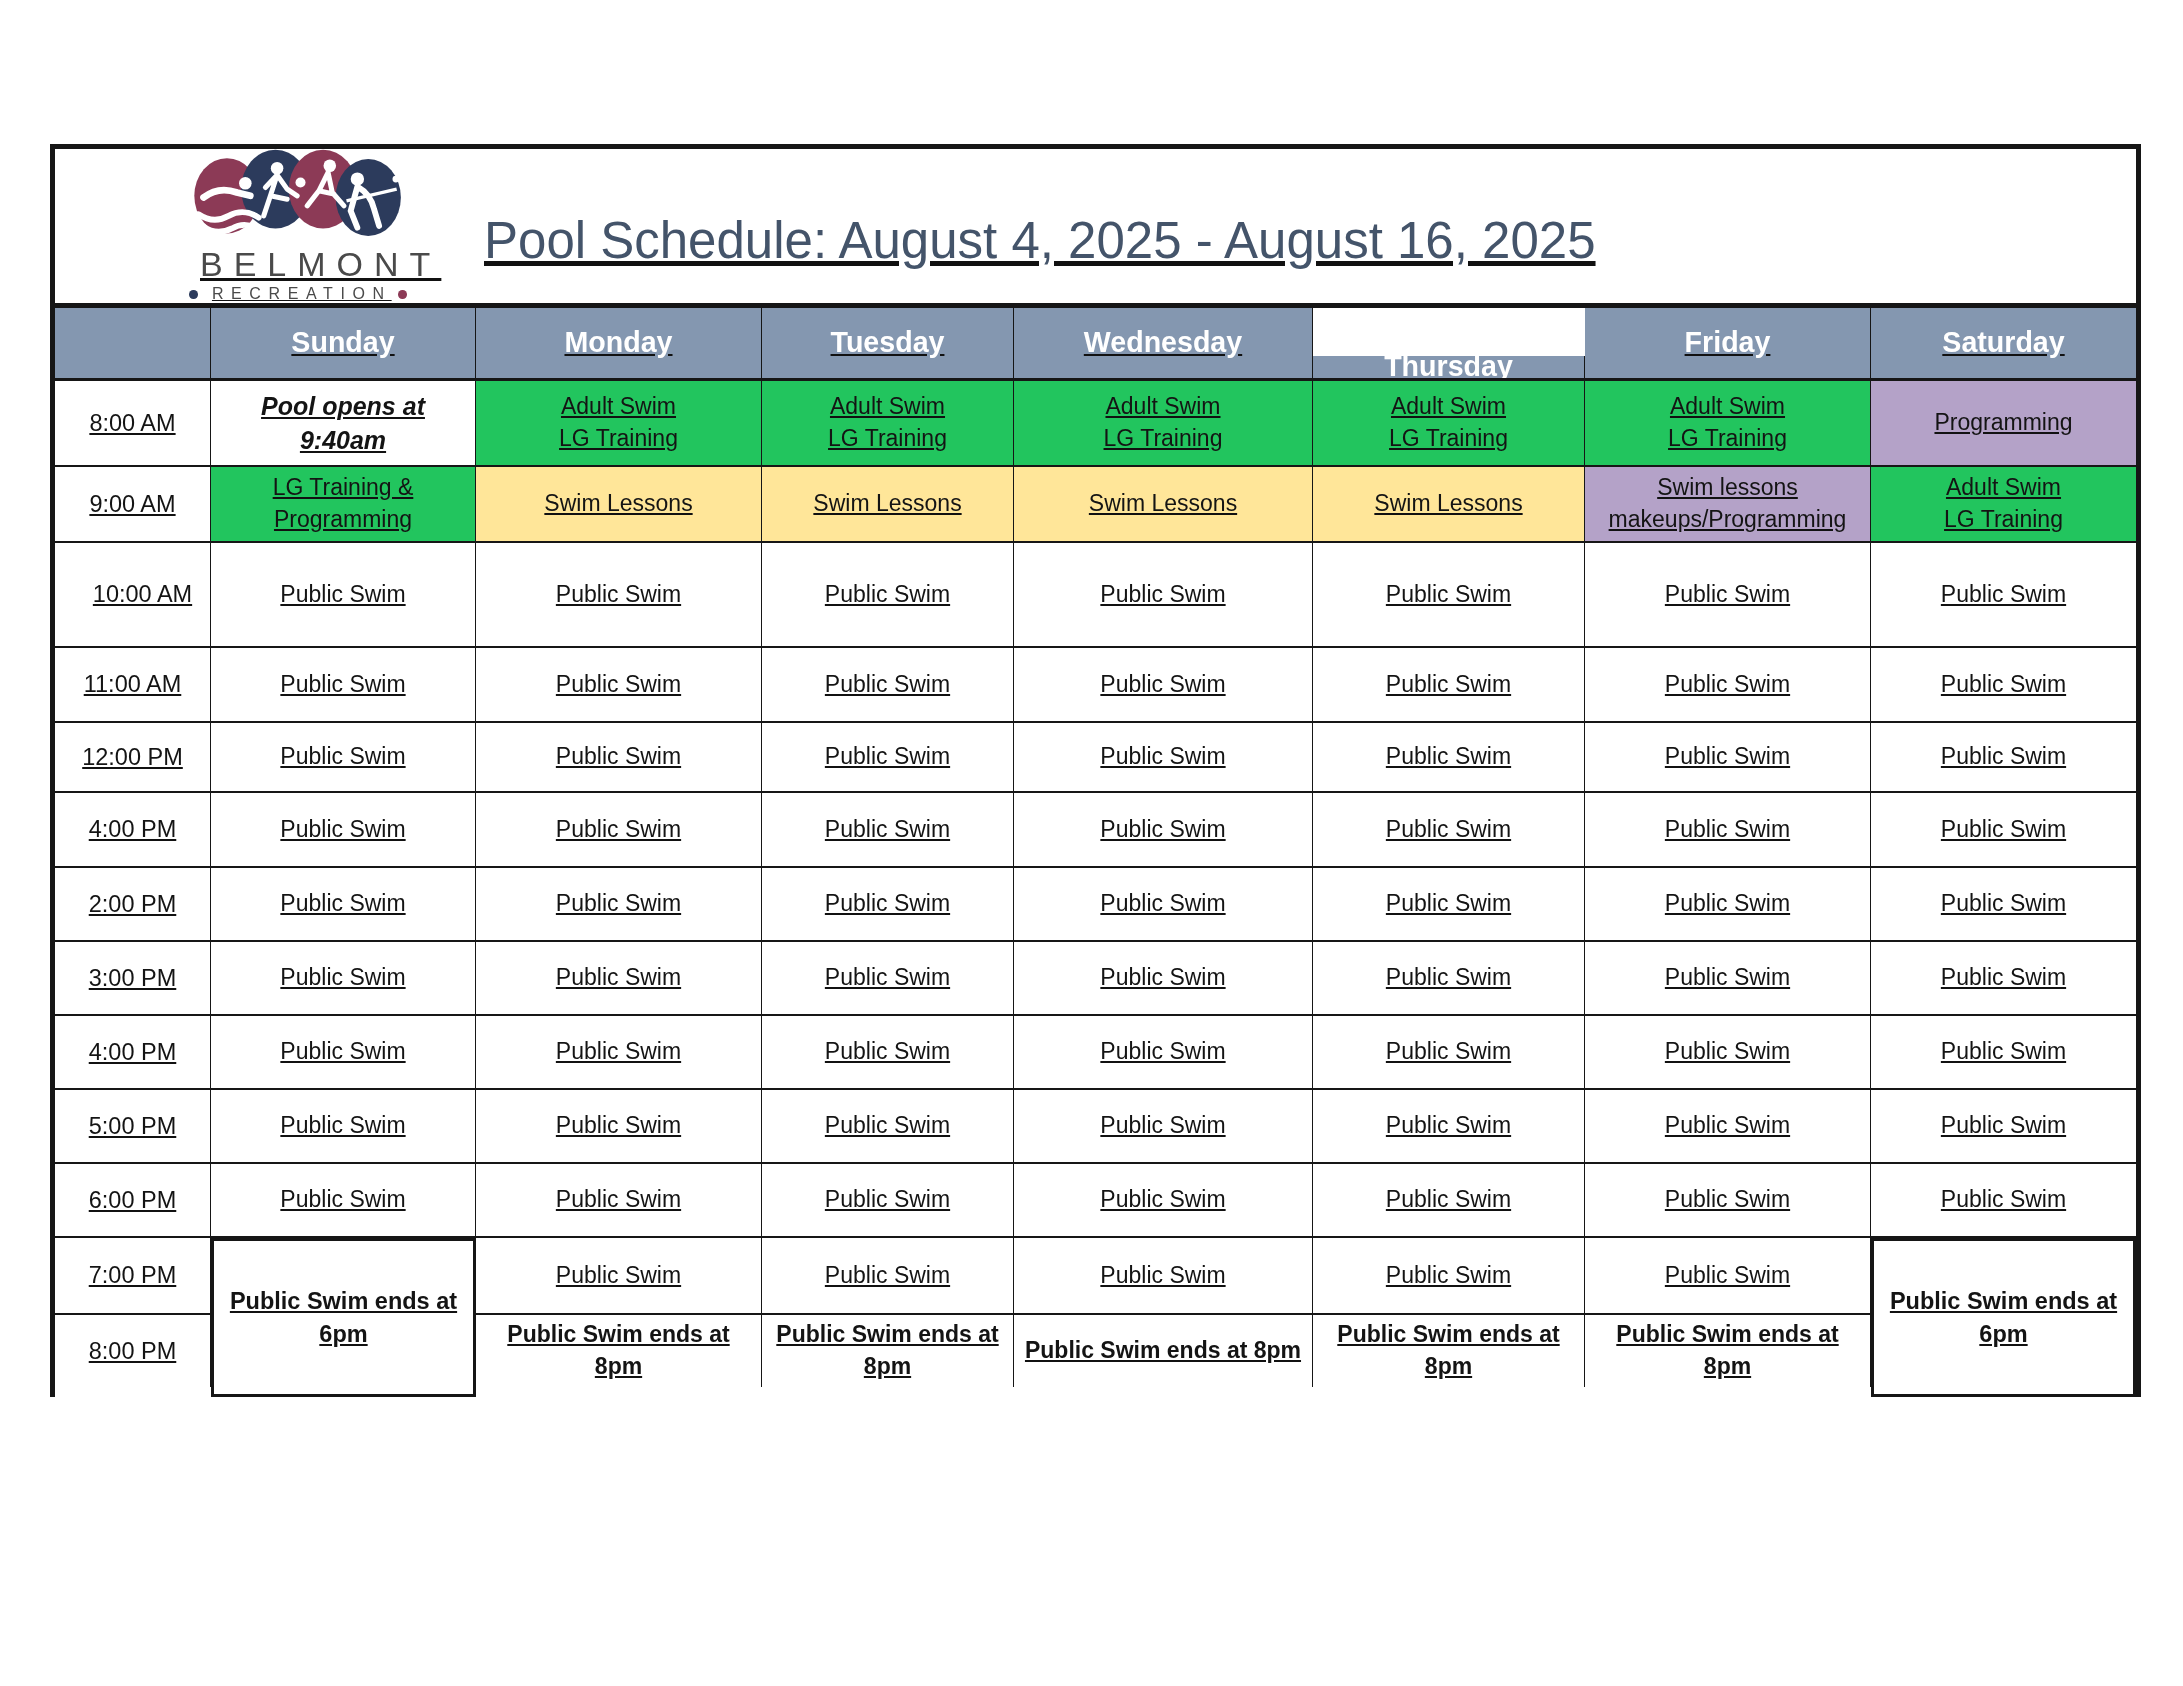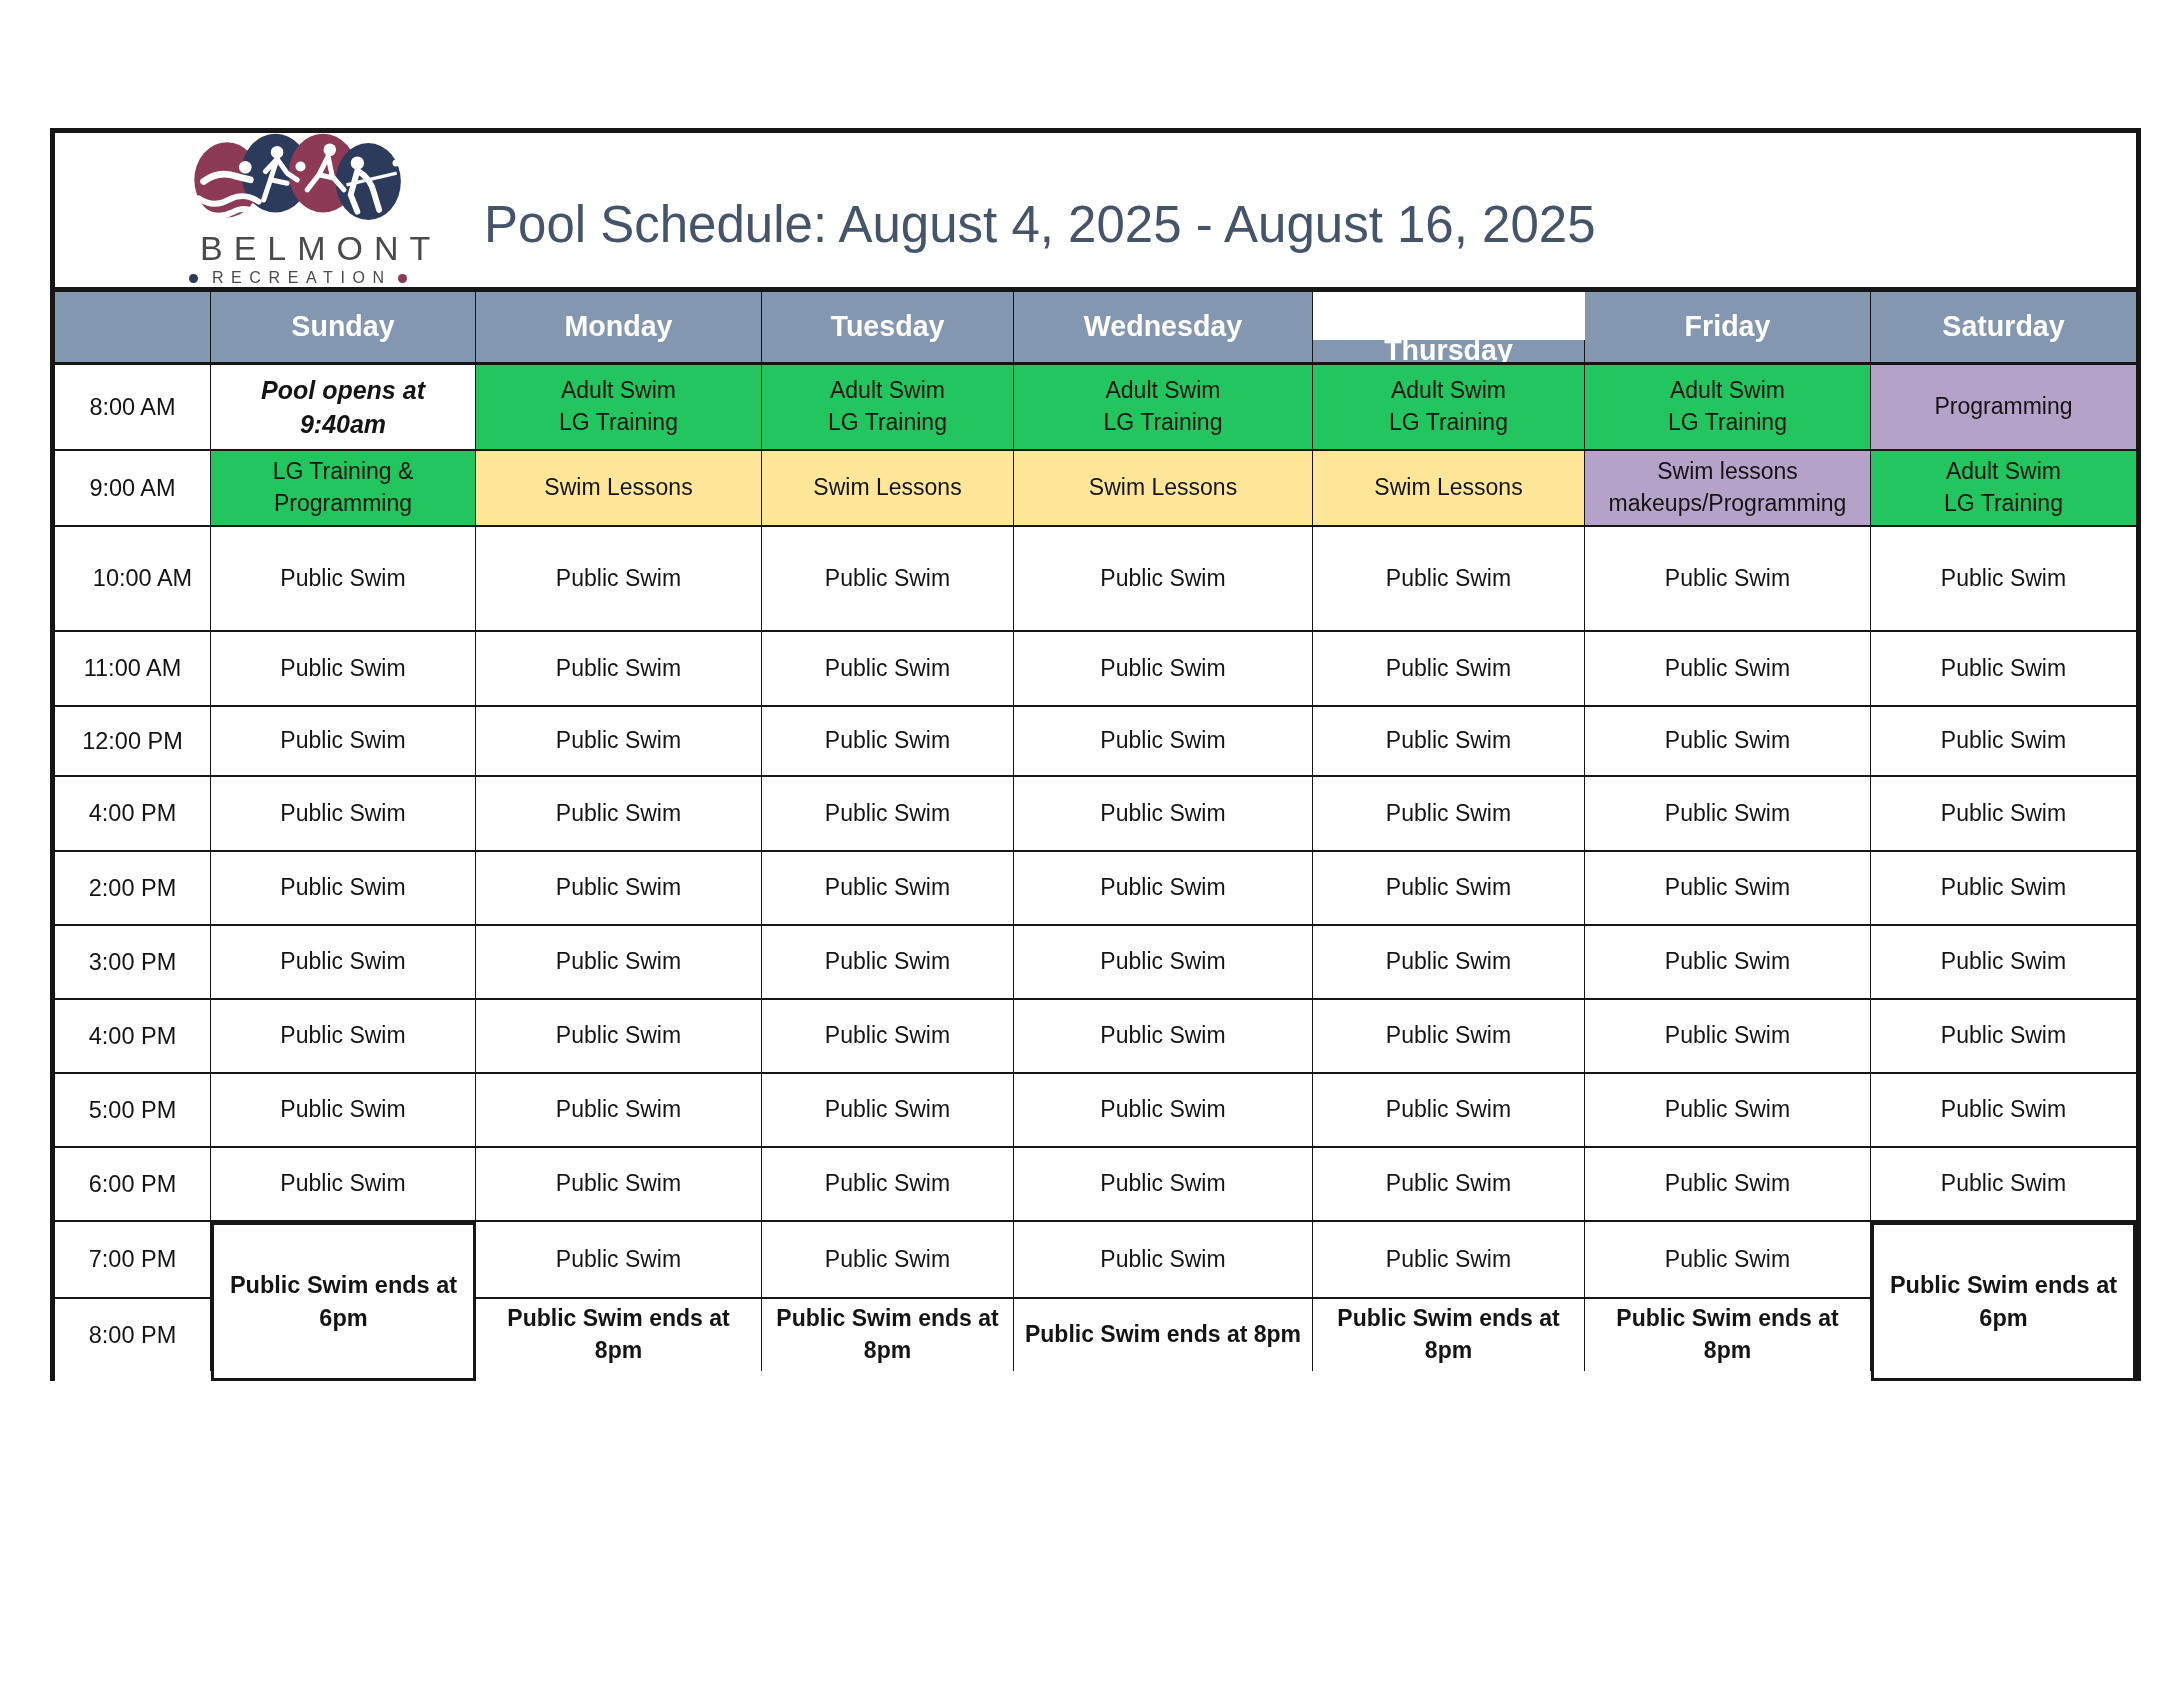--- a/index.html
+++ b/index.html
@@ -1,22 +1,22 @@
 <!DOCTYPE html>
 <html style="font-size:13.4px"><head>
 <meta charset="utf-8">
 <style>
   html,body{margin:0;padding:0;background:#ffffff;}
   body{
     width:2183px;height:1687px;position:relative;
     font-family:"Liberation Sans", sans-serif;color:#111;
   }
   .sheet{
-    position:absolute;left:50px;top:128px;width:2081px;
-    border:5.9px solid #161616;border-bottom:none;background:#fff;
+    position:absolute;left:50px;top:144px;width:2081px;
+    border:5.9px solid #161616;border-bottom:none;background:#fff;text-decoration:underline;
   }
   
   .title-band{
     height:154px;border-bottom:5.9px solid #161616;
     display:flex;align-items:center;background:#fff;
   }
   .logo{margin-left:134px;width:218px;text-align:center;flex:0 0 auto;}
   .logo svg{display:block;margin:0 auto;}
   .logo-wordmark{
     font-size:34px;letter-spacing:11px;padding-left:11px;color:#4a4a4a;

